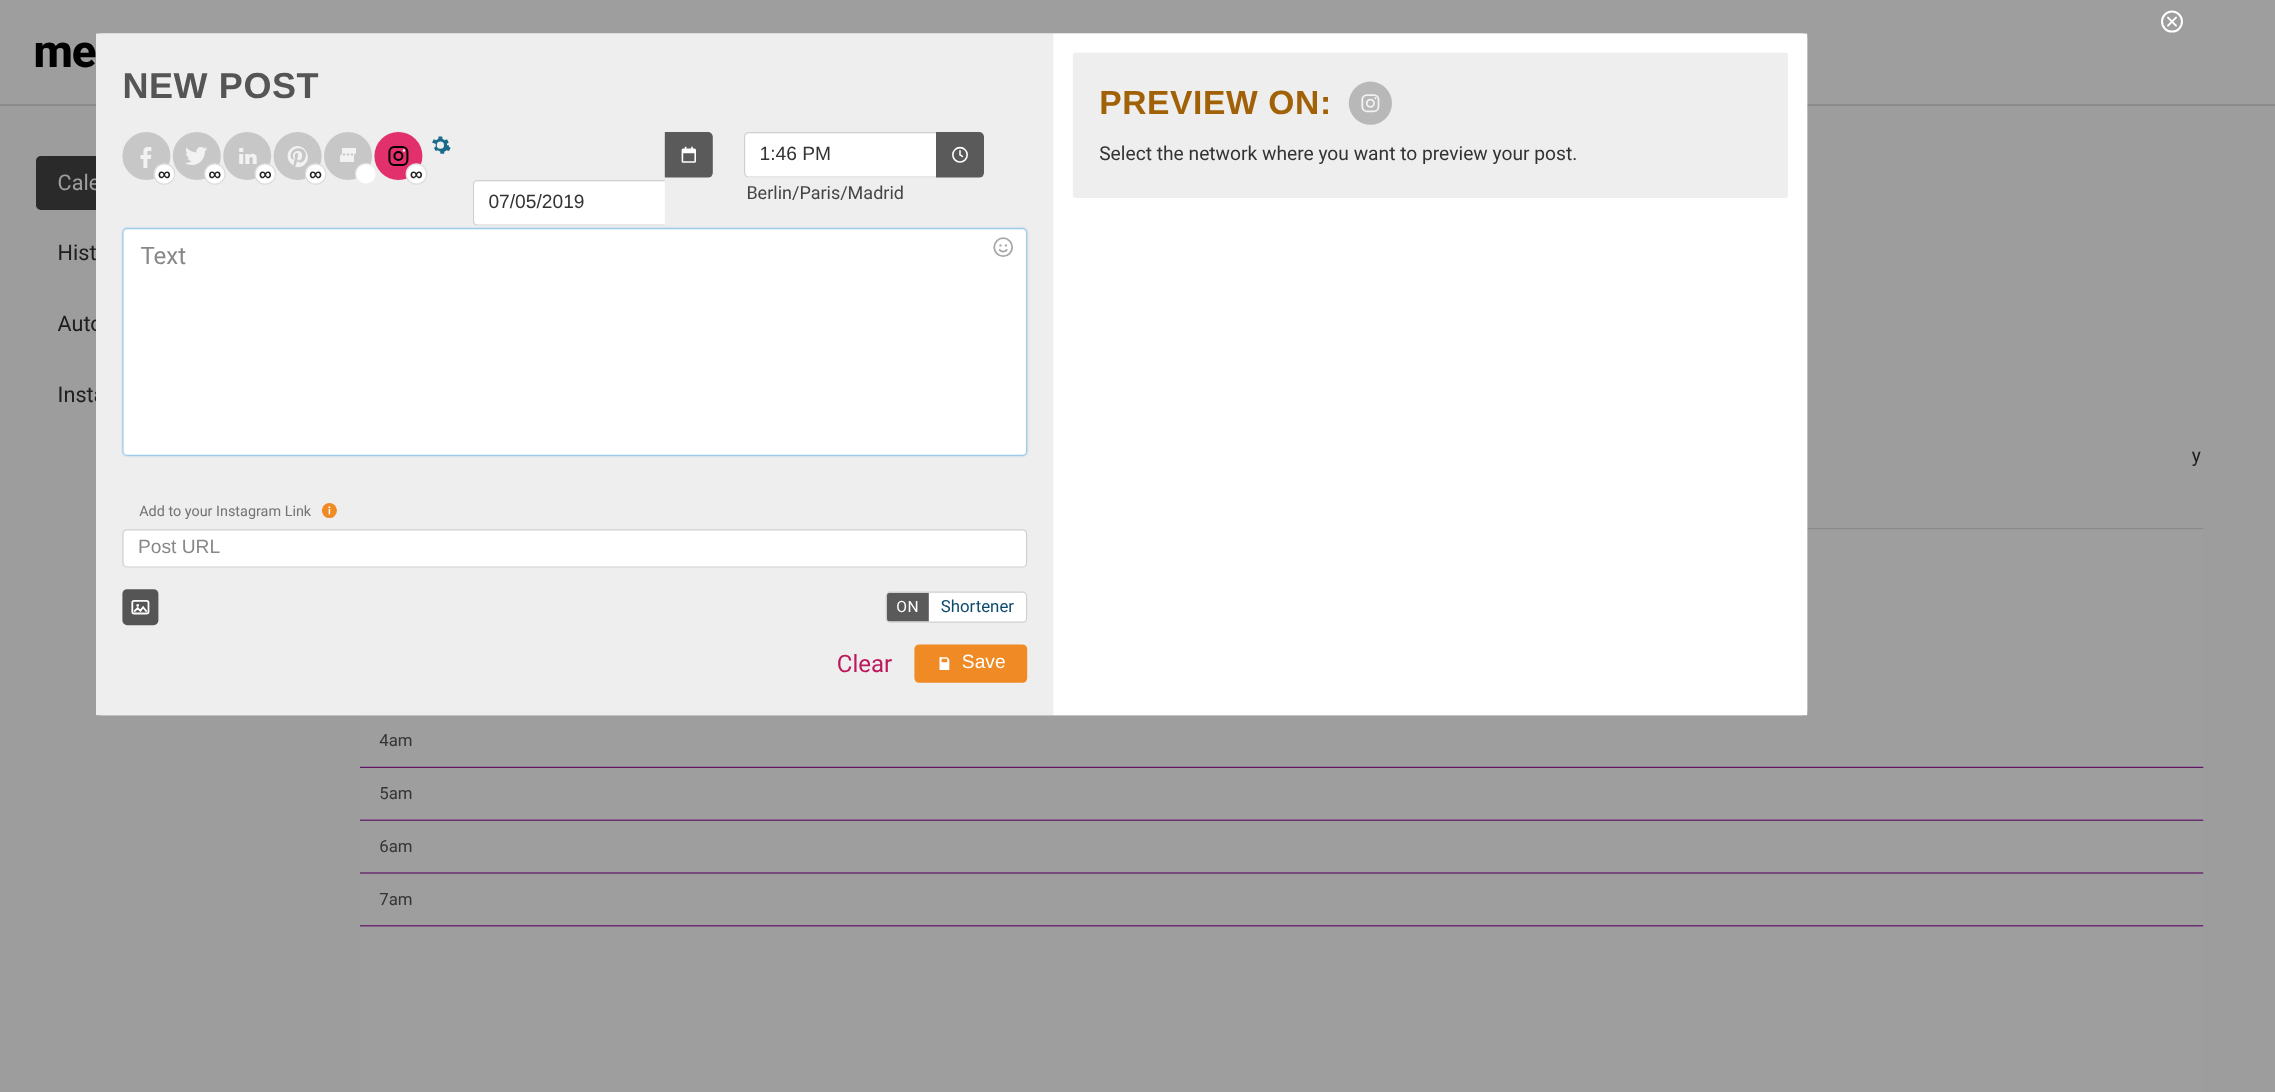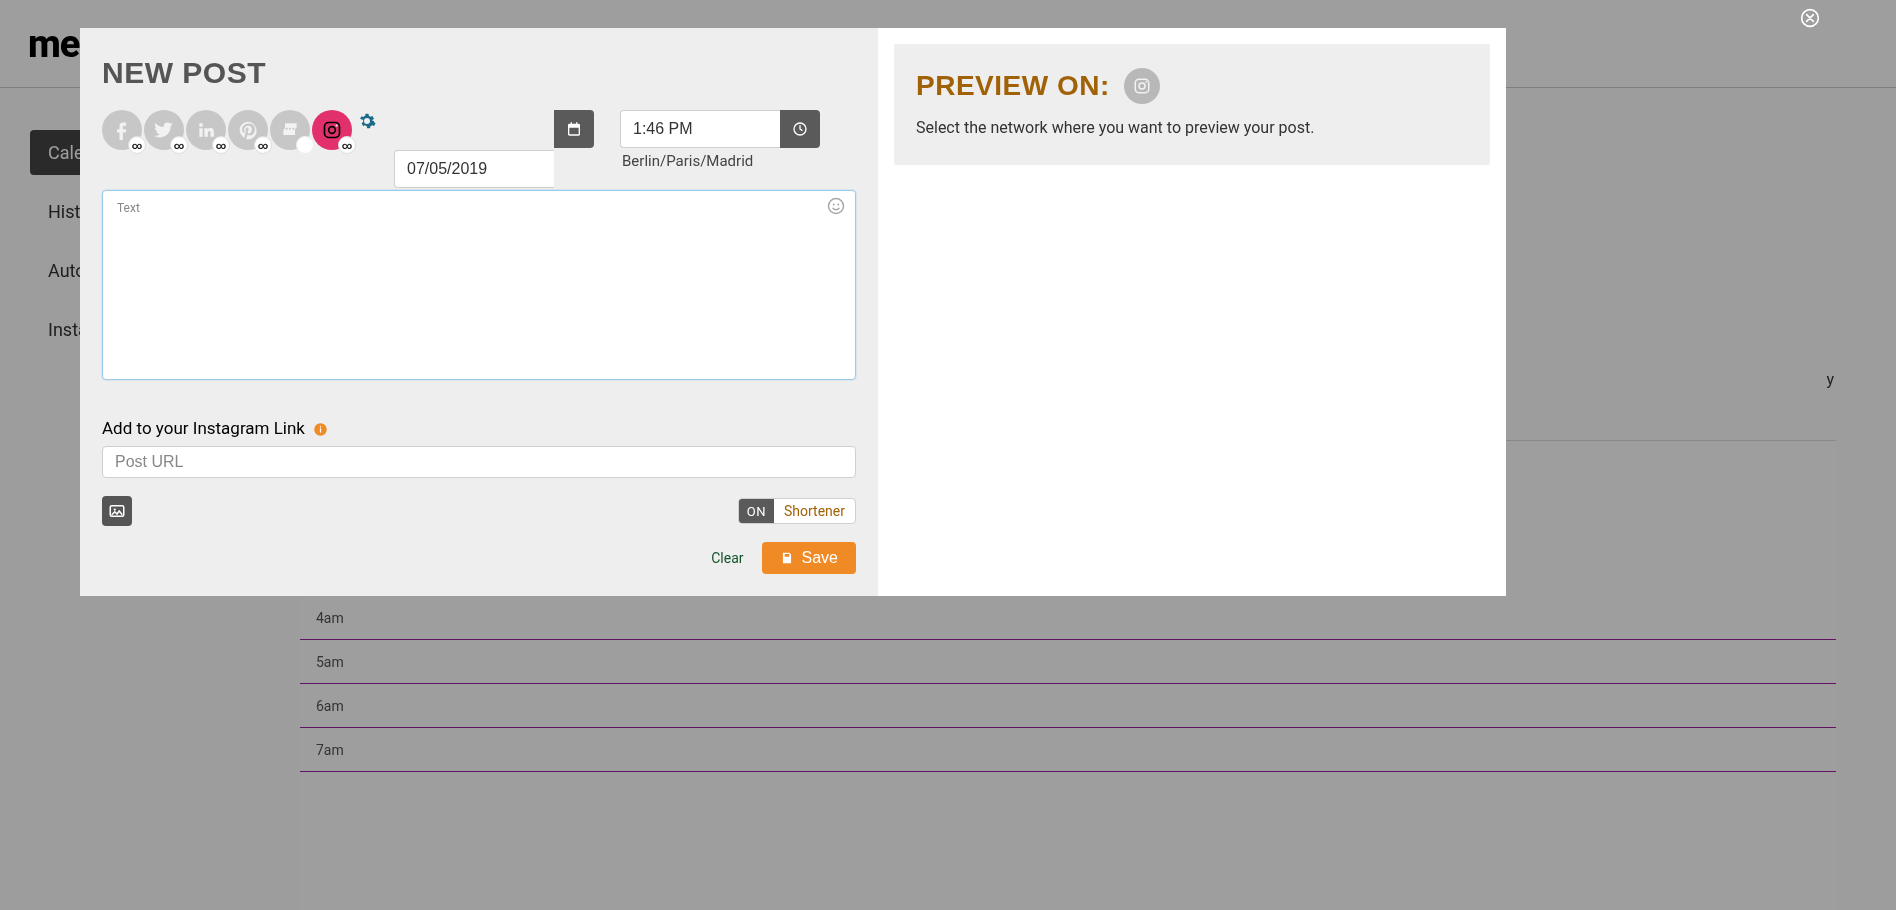--- a/index.html
+++ b/index.html
@@ -155,35 +155,36 @@
     background: #fff;
     border: 1px solid #9bcbe8;
     border-radius: 4px;
     height: 190px;
     box-shadow: 0 0 0 1px rgba(100,170,220,0.15);
     padding: 10px 14px;
   }
   .textarea-wrap textarea {
     width: 100%; height: 100%;
     border: none; outline: none; resize: none;
-    font-size: 12px; font-family: inherit;
+    font-size: 20px; font-family: inherit;
     color: #333;
   }
   .textarea-wrap textarea::placeholder { color: #888; }
   .emoji-btn {
     position: absolute; top: 6px; right: 8px;
     width: 20px; height: 20px; cursor: pointer;
   }
   .emoji-btn svg { width: 18px; height: 18px; fill: #a8a8a8; }
 
   .label-row {
     margin-top: 38px;
-    font-size: 17px; color: #000000;
+    font-size: 12px; color: #737373;
     display: flex; align-items: center; gap: 8px;
     margin-bottom: 8px;
+    margin-left: 14px;
   }
   .info-ic { width: 15px; height: 15px; }
   .info-ic svg { width: 15px; height: 15px; fill: #f08a24; }
 
   .url-input {
     width: 100%; height: 32px;
     border: 1px solid #cfcfcf; border-radius: 4px;
     background: #fff;
     padding: 0 12px; font-size: 16px;
     outline: none;
@@ -206,29 +207,29 @@
     border: 1px solid #cfcfcf; border-radius: 4px; overflow: hidden;
     background: #fff;
     height: 26px;
   }
   .shortener .on {
     background: #5a5a5a; color: #fff; font-size: 13px;
     display:flex; align-items:center; padding: 0 8px;
     letter-spacing: 0.5px;
   }
   .shortener .lbl {
-    font-size: 14px; color: #a16207; display:flex; align-items:center;
+    font-size: 14px; color: #0c4a6e; display:flex; align-items:center;
     padding: 0 10px;
   }
 
   .row-actions {
     display: flex; justify-content: flex-end; align-items: center;
     gap: 18px; margin-top: 16px;
   }
-  .clear-link { color: #14532d; font-size: 14px; cursor: pointer; }
+  .clear-link { color: #be185d; font-size: 20px; cursor: pointer; }
   .save-btn {
     background: #f08a24; color: #fff;
     border: none; border-radius: 4px;
     height: 32px; padding: 0 18px;
     font-size: 16px; cursor: pointer;
     display: flex; align-items: center; gap: 8px;
   }
   .save-btn svg { width: 14px; height: 14px; fill: #fff; }
 
   .preview-box {

